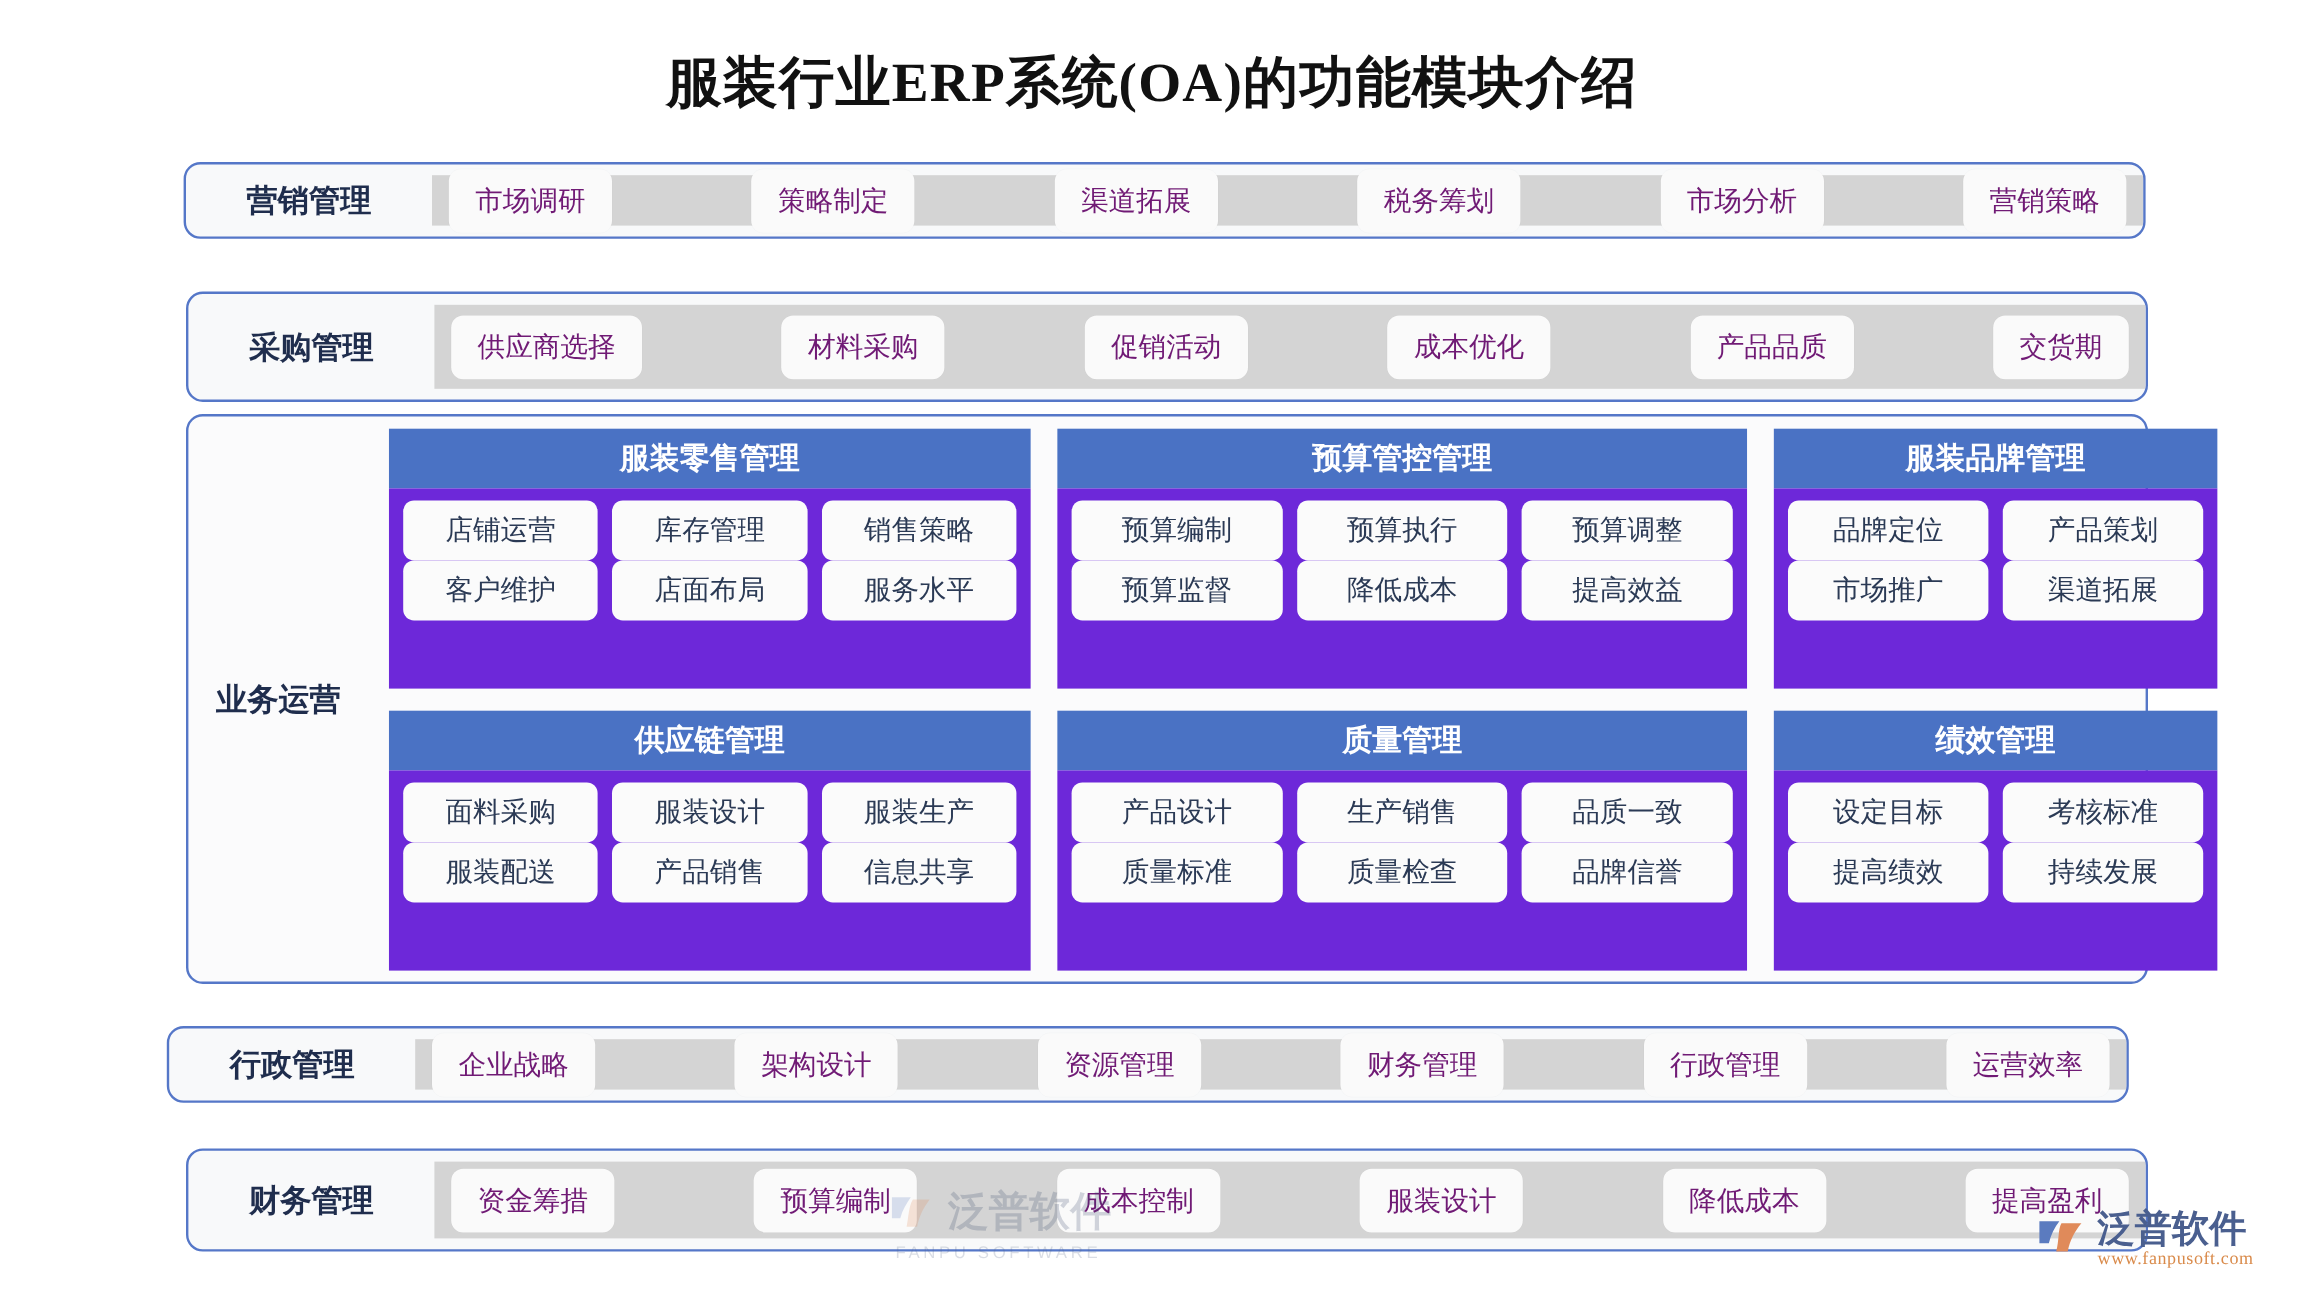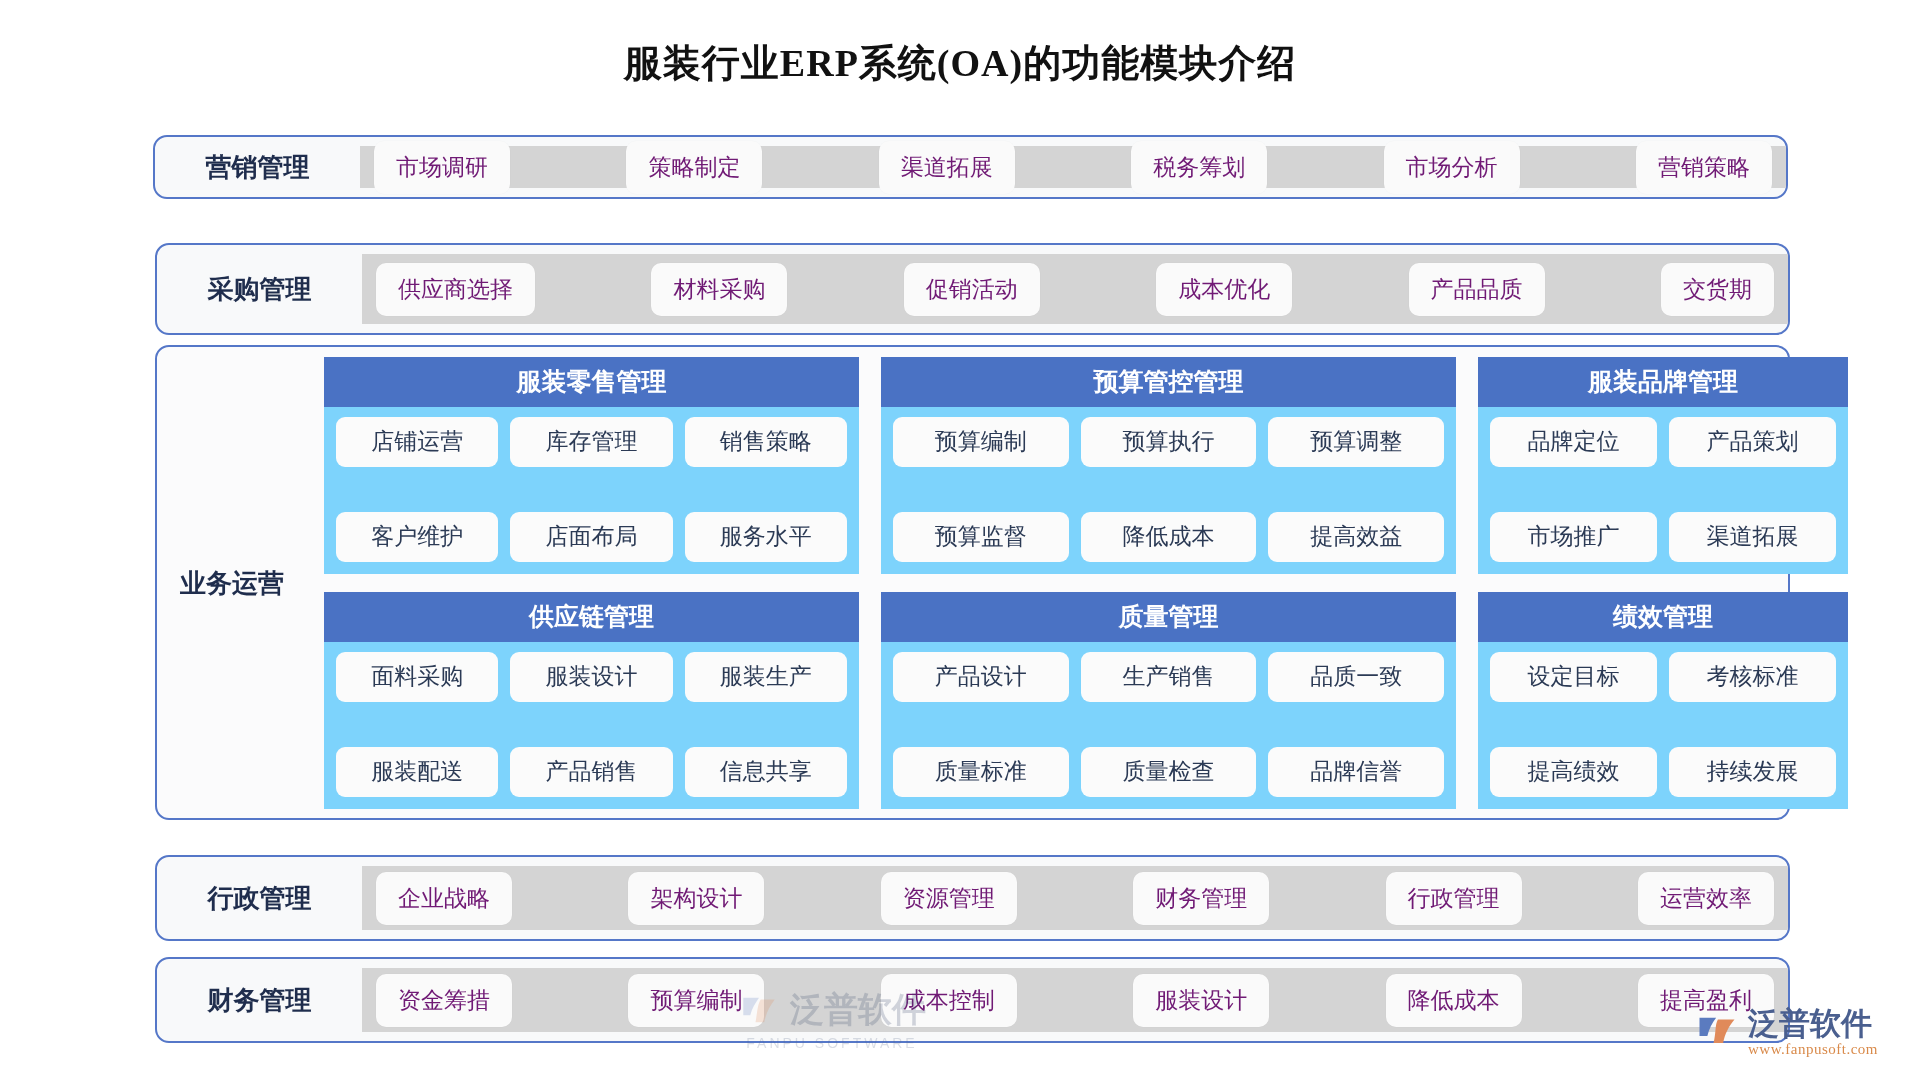--- a/index.html
+++ b/index.html
@@ -14,21 +14,21 @@
     width: 1920px; height: 1080px;
     background: #ffffff;
   }
 
   
   .page-title {
     position: absolute;
     left: 0; top: 38px;
     width: 1920px;
     text-align: center;
-    font-size: 38px;
+    font-size: 46px;
     font-weight: bold;
     color: #111111;
     letter-spacing: 1px;
     font-family: "Liberation Serif", "DejaVu Serif", serif;
   }
 
   
   .band {
     position: absolute;
     border: 2.5px solid #5577c8;
@@ -109,25 +109,25 @@
     background: #4a72c4;
     color: #ffffff;
     font-size: 25px;
     font-weight: bold;
     text-align: center;
     padding: 8px 0 9px;
     font-family: "Liberation Serif", "DejaVu Serif", serif;
   }
   .panel-body {
     flex: 1 1 auto;
-    background: #7dd3fc;
+    background: #6d28d9;
     padding: 10px 12px 12px;
     display: flex;
     flex-direction: column;
-    justify-content: space-between;
+    justify-content: flex-start;
   }
   .panel-row {
     display: flex;
     justify-content: space-between;
     gap: 12px;
   }
   .panel-chip {
     flex: 1 1 0;
     background: #fbfbfb;
     border-radius: 9px;
@@ -313,21 +313,21 @@
           <div class="panel-row">
             <div class="panel-chip">提高绩效</div>
             <div class="panel-chip">持续发展</div>
           </div>
         </div>
       </div>
 
     </div>
   </div>
 
-  <div class="band" id="band-admin" style="left:155px; top:855px; width:1635px; height:86px;">
+  <div class="band" id="band-admin" style="left:139px; top:855px; width:1635px; height:64px;">
     <div class="band-label">行政管理</div>
     <div class="band-strip">
       <div class="chip">企业战略</div>
       <div class="chip">架构设计</div>
       <div class="chip">资源管理</div>
       <div class="chip">财务管理</div>
       <div class="chip">行政管理</div>
       <div class="chip">运营效率</div>
     </div>
   </div>

